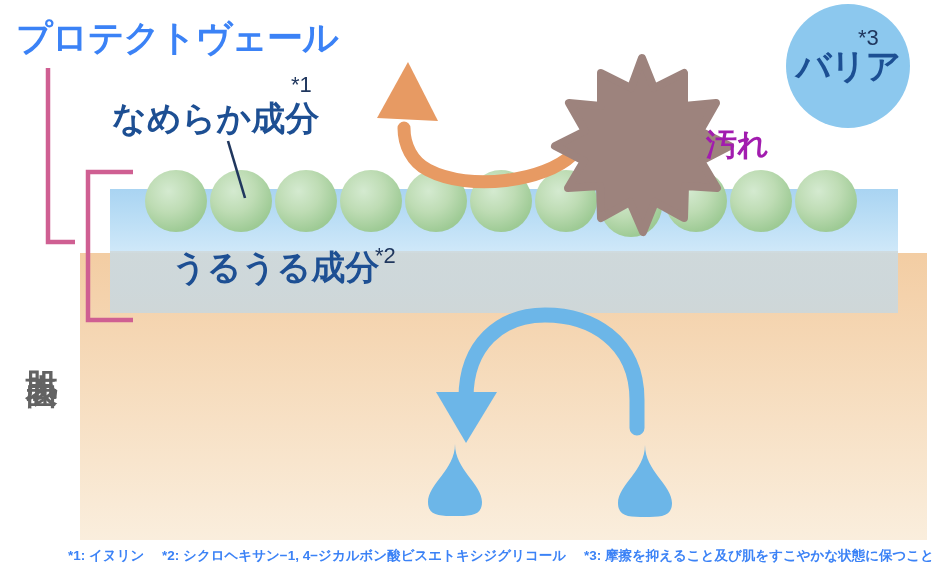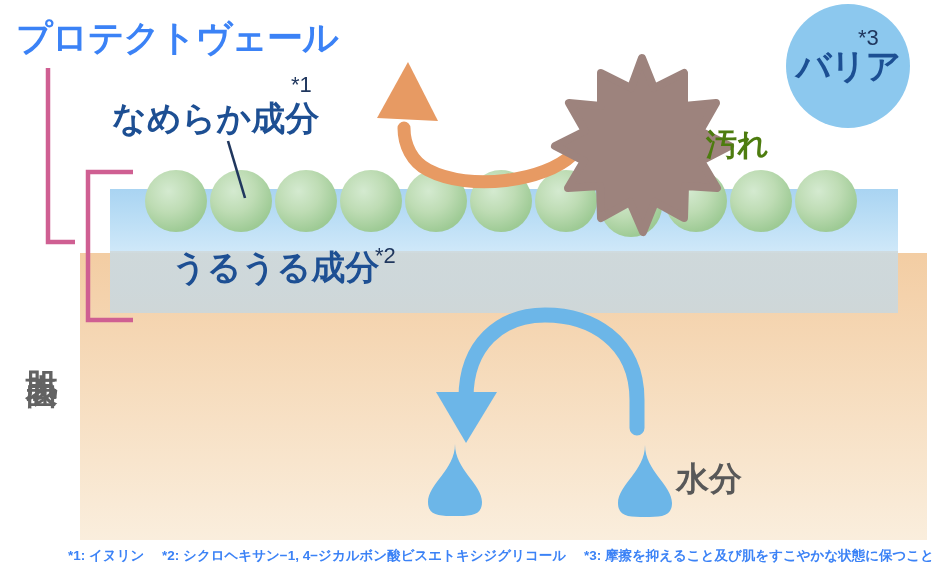--- a/index.html
+++ b/index.html
@@ -121,21 +121,21 @@
     font-size: 22px;
     color: #20375e;
     white-space: nowrap;
   }
   .lbl-dirt {
     position: absolute;
     left: 706px;
     top: 124px;
     font-size: 31px;
     font-weight: bold;
-    color: #4d7c0f;
+    color: #a21caf;
     white-space: nowrap;
   }
   .lbl-water {
     position: absolute;
     left: 676px;
     top: 457px;
     font-size: 33px;
     font-weight: bold;
     color: #585858;
     white-space: nowrap;
@@ -233,21 +233,20 @@
                C 630,517 618,517 618,503 C 618,485 645,471 645,445 Z" fill="#6cb6e8"></path>
     </g>
   </svg>
 
   <div class="title-main">プロテクトヴェール</div>
   <div class="lbl-smooth">なめらか成分</div>
   <div class="sup-1">*1</div>
   <div class="lbl-moist">うるうる成分</div>
   <div class="sup-2">*2</div>
   <div class="lbl-dirt">汚れ</div>
-  <div class="lbl-water">水分</div>
   <div class="lbl-surface">肌表面</div>
 
   <div class="badge" style="left:786px;top:4px;width:124px;height:124px;">
     <span class="badge-text">バリア</span>
     <span class="badge-sup" style="left:72px;top:21px;">*3</span>
   </div>
 
 
   <div class="footnote">
     <span>*1: イヌリン</span>

